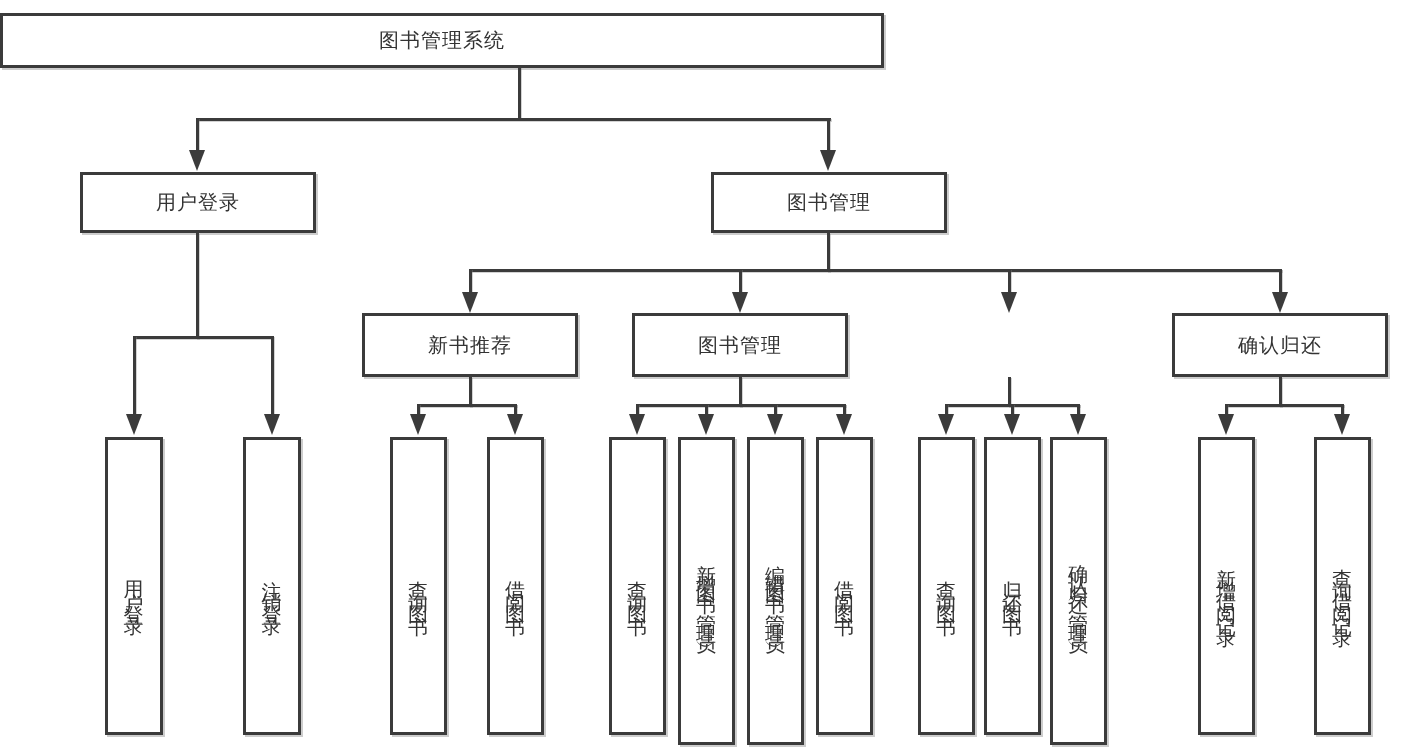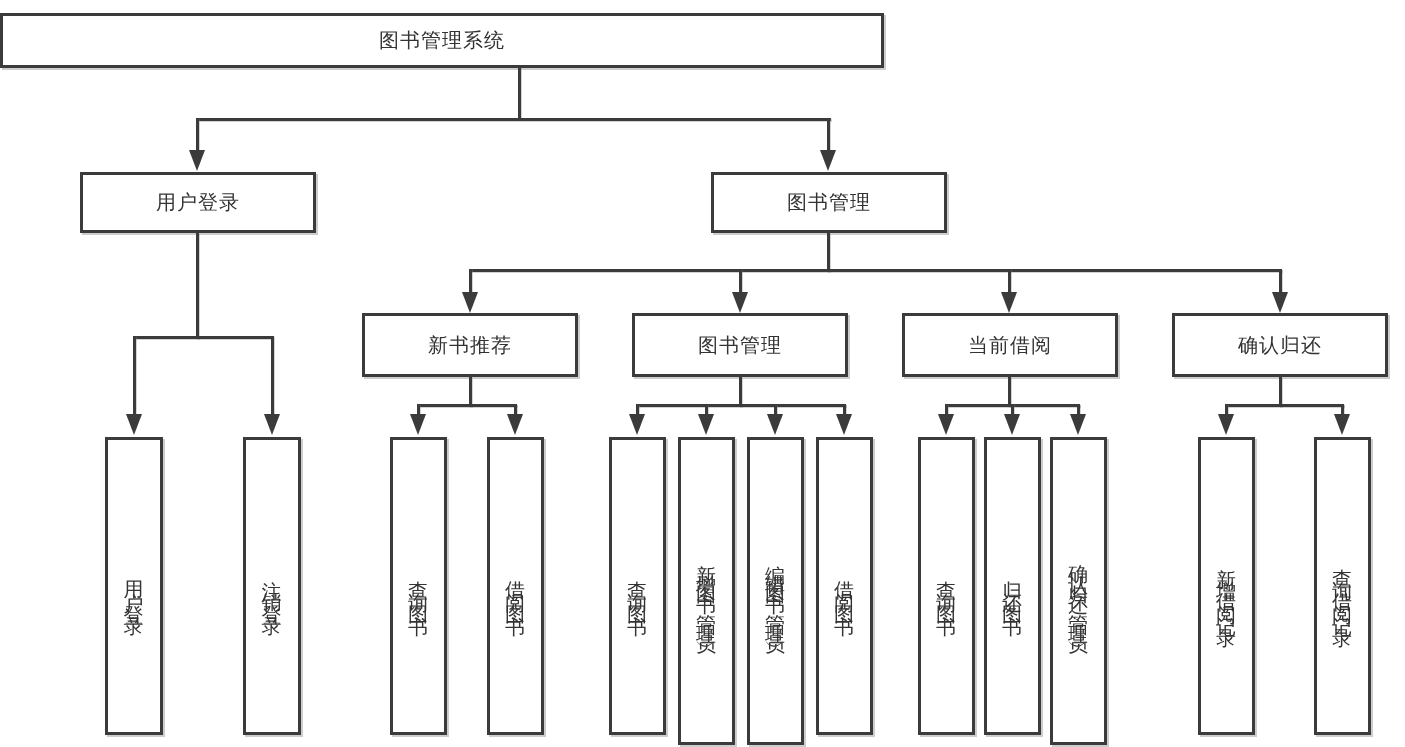--- a/index.html
+++ b/index.html
@@ -54,23 +54,20 @@
   </div>
   <div class="node" style="left:711px;top:172px;width:236px;height:61px;">
     <span>图书管理</span>
   </div>
 
   <div class="node" style="left:362px;top:313px;width:216px;height:64px;">
     <span>新书推荐</span>
   </div>
   <div class="node" style="left:632px;top:313px;width:216px;height:64px;">
     <span>图书管理</span>
-  </div>
-  <div class="node" style="left:902px;top:313px;width:216px;height:64px;">
-    <span>当前借阅</span>
   </div>
   <div class="node" style="left:1172px;top:313px;width:216px;height:64px;">
     <span>确认归还</span>
   </div>
 
   <div class="node vnode" style="left:105px;top:437px;width:58px;height:298px;">
     <span>用户登录</span>
   </div>
   <div class="node vnode" style="left:243px;top:437px;width:58px;height:298px;">
     <span>注销登录</span>

